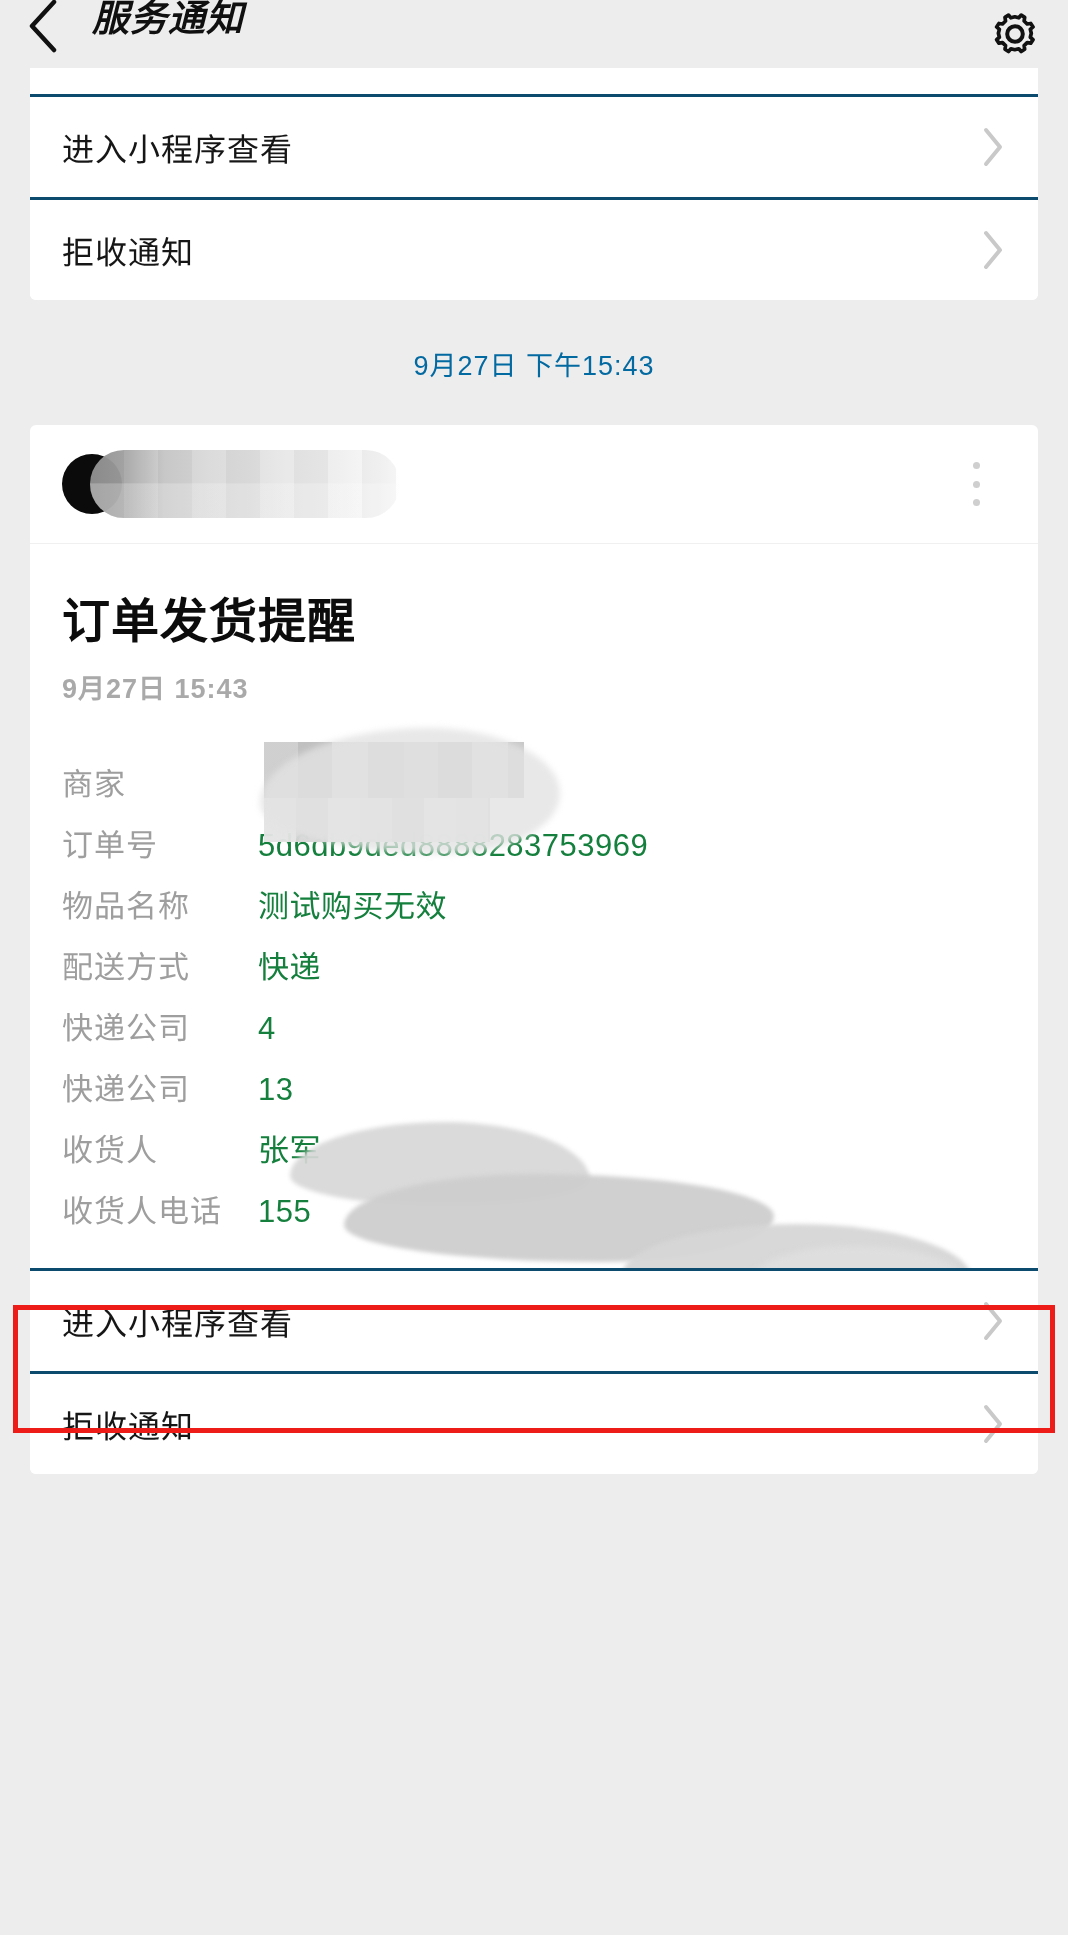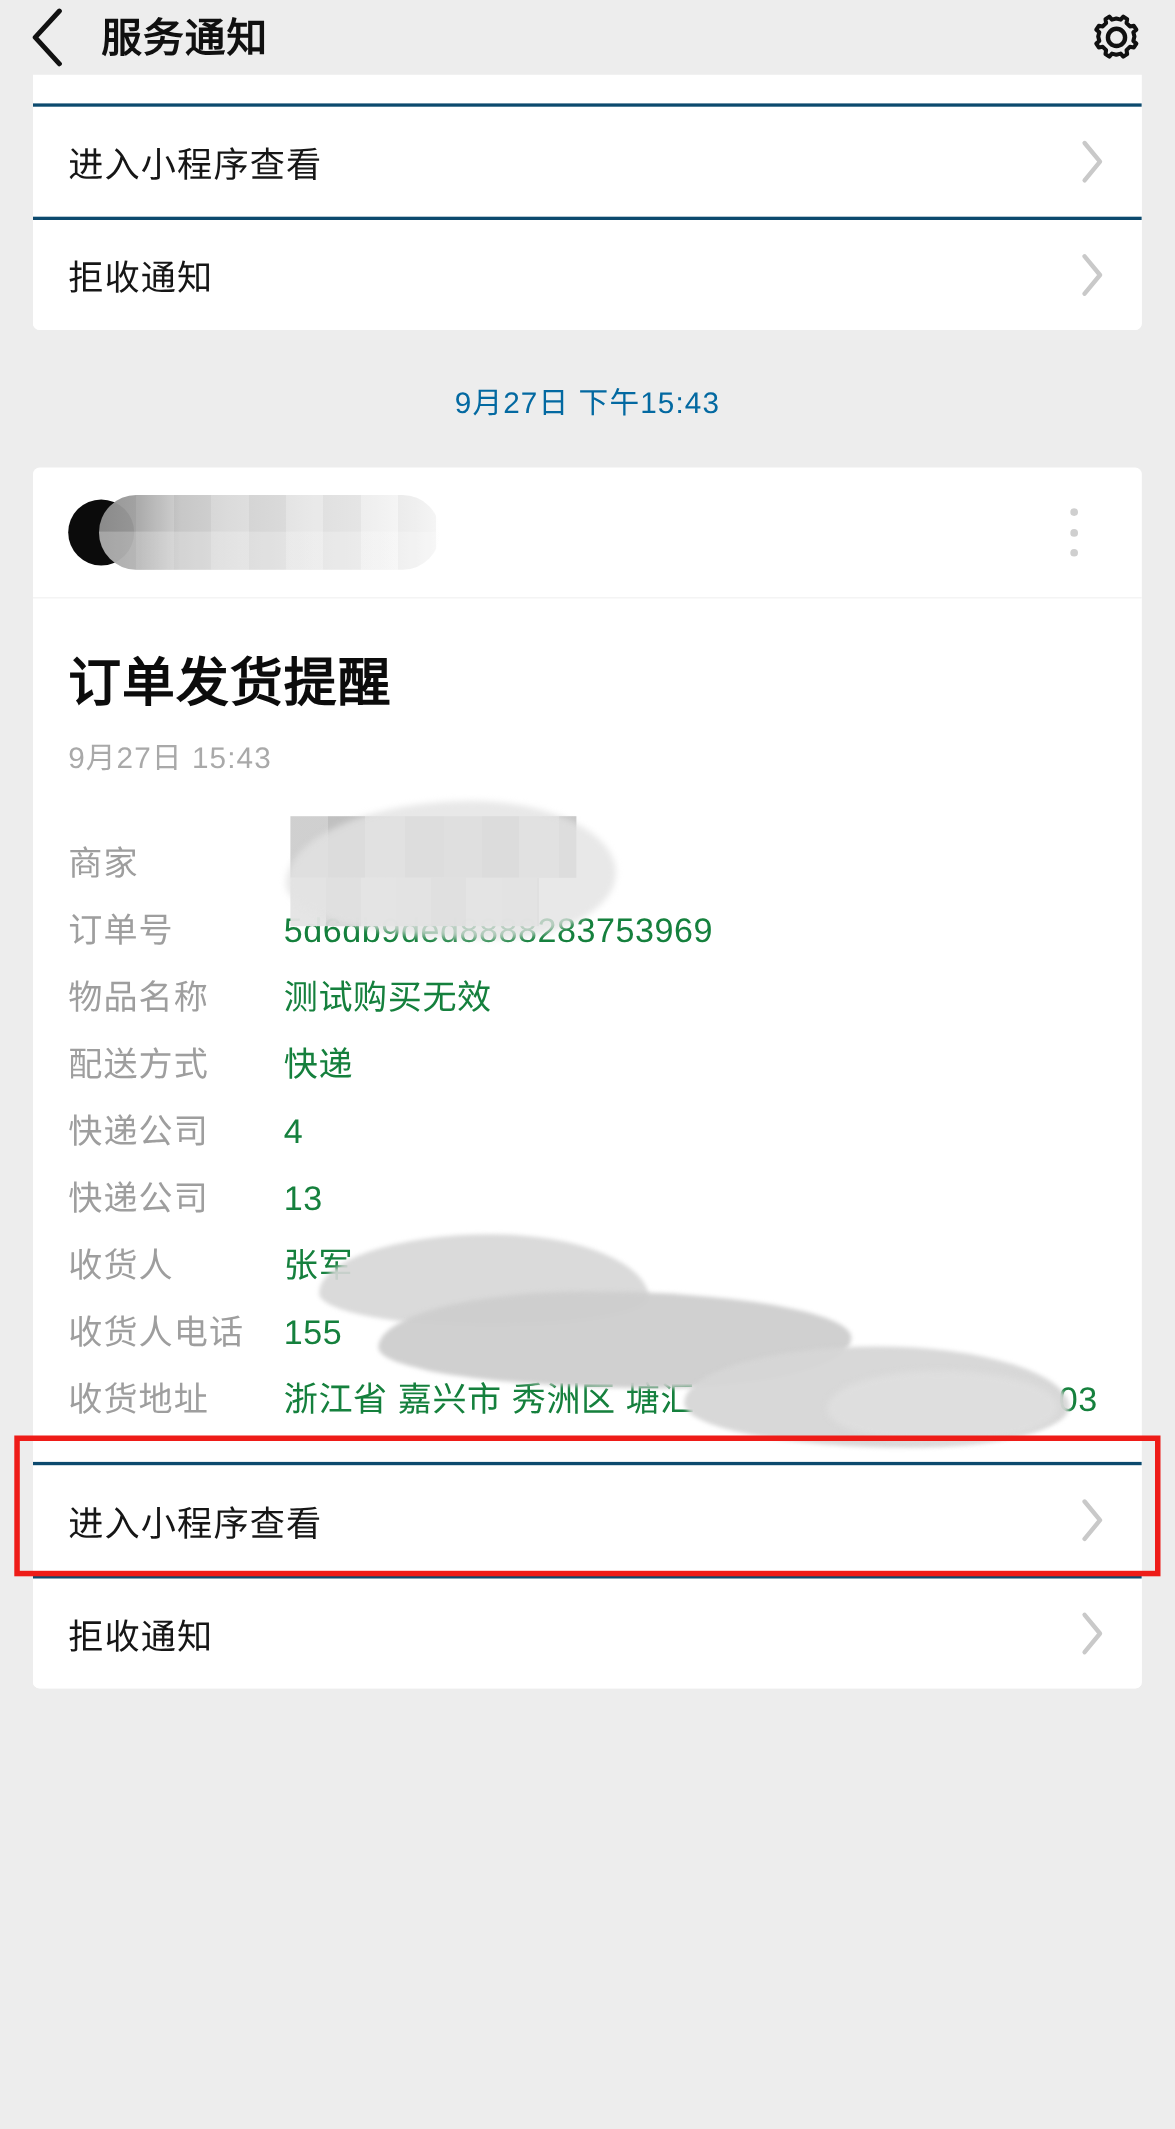--- a/index.html
+++ b/index.html
@@ -14,24 +14,24 @@
     overflow: hidden;
     font-family: "Liberation Sans", "DejaVu Sans", sans-serif;
     color: #111;
   }
 
   
   .navbar {
     height: 68px;
     background: #ededed;
     display: flex;
-    align-items: center;
     position: relative;
     padding: 0 26px;
     box-sizing: border-box;
+    font-style: italic;
   }
   .nav-back {
     width: 40px;
     height: 52px;
     display: flex;
     align-items: center;
     justify-content: flex-start;
     cursor: pointer;
   }
   .nav-back svg { display: block; }
@@ -213,20 +213,21 @@
     font-weight: 600;
     color: #0c0c0c;
     letter-spacing: 1px;
     line-height: 1.1;
   }
   .notif-time {
     font-size: 27px;
     color: #a9a9a9;
     margin-top: 18px;
     letter-spacing: 1px;
+    font-weight: bold;
   }
 
   .kv-list {
     margin-top: 48px;
     position: relative;
   }
   .kv-row {
     display: flex;
     align-items: baseline;
     min-height: 61px;
@@ -439,25 +440,20 @@
         <div class="kv-row">
           <div class="kv-key">收货人</div>
           <div class="kv-val">张军</div>
         </div>
 
         <div class="kv-row">
           <div class="kv-key">收货人电话</div>
           <div class="kv-val">155</div>
         </div>
 
-        <div class="kv-row">
-          <div class="kv-key">收货地址</div>
-          <div class="kv-val">浙江省 嘉兴市 秀洲区 塘汇</div>
-          <div class="kv-val" style="margin-left:auto;padding-right:8px;">03</div>
-        </div>
 
         <div class="mosaic merchant"></div>
         <div class="mosaic merchant2"></div>
         <div class="mosaic smear1"></div>
         <div class="mosaic smear-name" style="top:368px"></div>
         <div class="mosaic smear-phone" style="top:420px"></div>
         <div class="mosaic smear-addr" style="top:470px"></div>
         <div class="mosaic smear-addr2" style="top:492px"></div>
       </div>
     </div>

